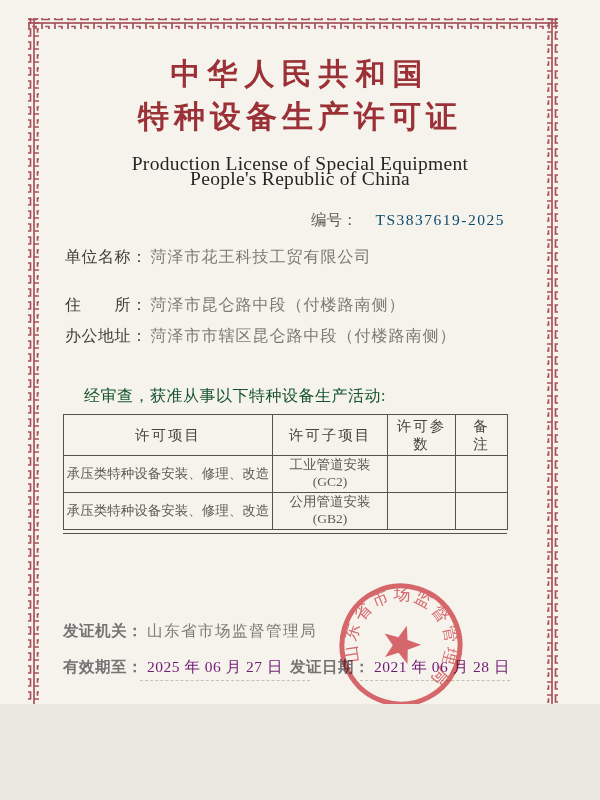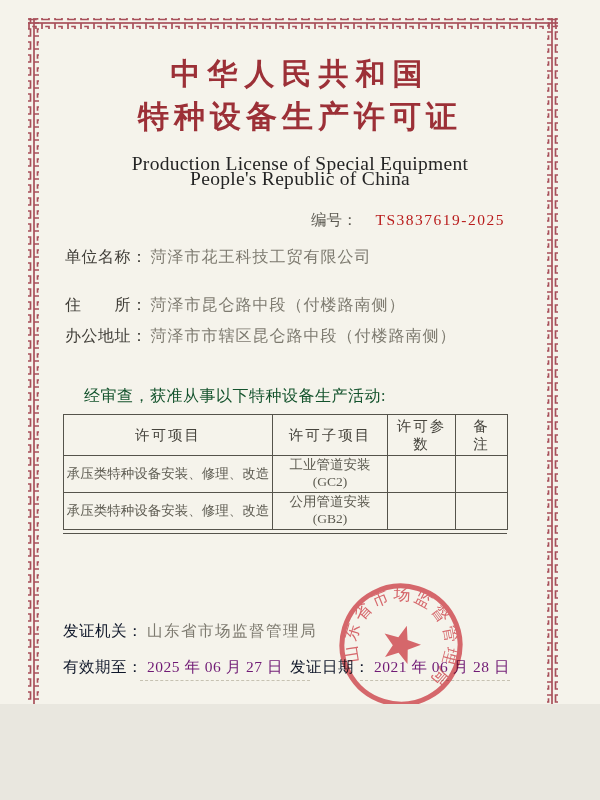--- a/index.html
+++ b/index.html
@@ -16,21 +16,21 @@
   .frame{position:absolute;left:0;top:0;pointer-events:none;color:var(--border_red,#a8505a);}
   .ctr{position:absolute;left:0;width:100%;text-align:center;}
   .title-cn{color:var(--title_red,#9c3037);font-weight:bold;}
   .t1{top:54px;font-size:30px;letter-spacing:7px;}
   .t2{top:96px;font-size:31px;letter-spacing:5px;}
   .ten{color:#242424;font-size:19.5px;letter-spacing:.3px;}
   .e1{top:141px;margin-top:12px;}
   .e2{top:168px;}
   .no-line{position:absolute;top:210px;right:95px;font-size:15.5px;color:#4a4843;}
   .no-line .lbl{color:#5c5a52;margin-right:18px;}
-  .no-line .val{letter-spacing:1.5px;color:#b91c1c;margin-top:24px;}
+  .no-line .val{letter-spacing:1.5px;color:#0c4a6e;margin-top:24px;}
   .field{position:absolute;left:65px;font-size:16px;white-space:nowrap;}
   .field .lbl{color:#403e38;letter-spacing:.5px;}
   .field .val{color:#7d7a6f;margin-left:3px;letter-spacing:1px;}
   .f1{top:247px;}
   .f2{top:295px;}
   .f3{top:326px;}
   .approval{position:absolute;left:84px;top:386px;font-size:16px;color:#14532d;letter-spacing:.5px;}
   .lic-table{
     position:absolute;left:63px;top:414px;width:444px;
     border-collapse:collapse;table-layout:fixed;
@@ -38,21 +38,21 @@
   }
   .lic-table th,.lic-table td{
     border:1.5px solid #55534b;text-align:center;vertical-align:middle;
     padding:1px 2px;white-space:pre-line;line-height:1.25;
   }
   .lic-table th{font-weight:normal;font-size:14.5px;color:#46443d;letter-spacing:2px;height:38px;}
   .lic-table td{height:34px;}
   .c-project{white-space:nowrap;overflow:hidden;}
   .dbl-line{position:absolute;left:63px;width:444px;height:0;border-top:1.5px solid #55534b;}
   .brow{position:absolute;font-size:15.5px;white-space:nowrap;}
-  .brow .lbl{color:#0f172a;letter-spacing:.5px;}
+  .brow .lbl{color:#737373;letter-spacing:.5px;font-weight:bold;}
   .brow .val{color:#7d7a6f;margin-left:4px;letter-spacing:1.5px;}
   .brow .date{color:#701a75;margin-left:4px;letter-spacing:.5px;}
   .issuer{left:63px;top:621px;}
   .validity{left:63px;top:657px;}
   .issue-date{left:290px;top:657px;}
   .dash{position:absolute;height:0;border-bottom:1.5px dashed #c6c2b2;}
   .d1{left:140px;top:680px;width:170px;}
   .d2{left:360px;top:680px;width:150px;}
   .seal{position:absolute;left:331px;top:575px;mix-blend-mode:multiply;opacity:.85;}
 </style>

